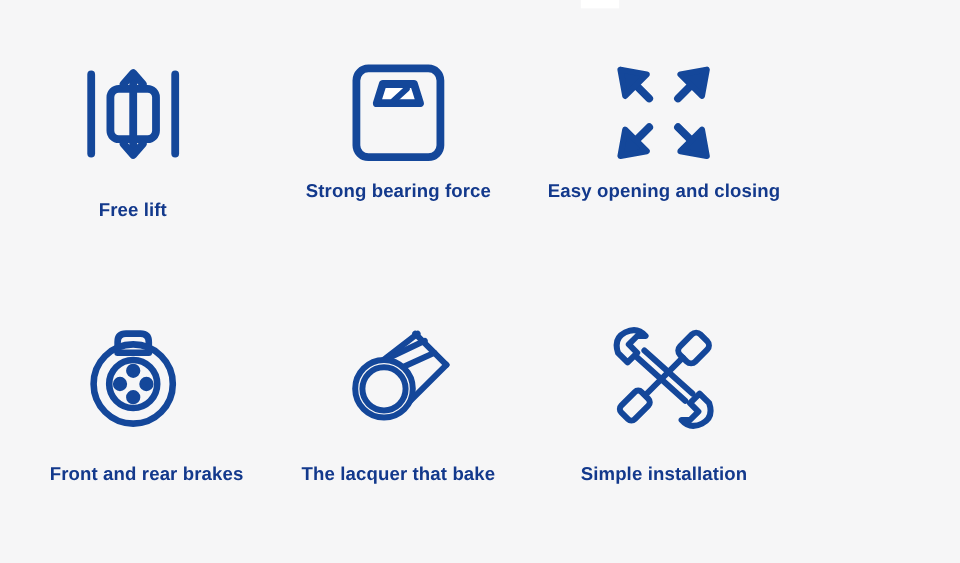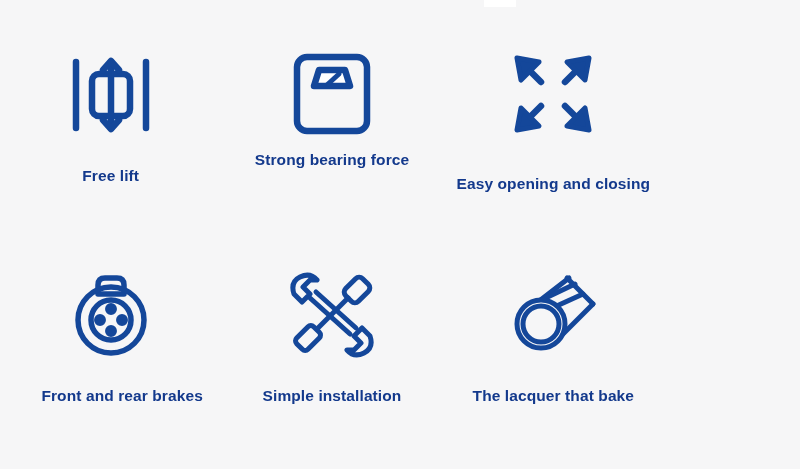--- a/index.html
+++ b/index.html
@@ -63,21 +63,21 @@
   }
 
   
   .cell-0 .icon-wrap { margin-top: 52px; }
   .cell-0 .feature-label { margin-top: 30px; }
 
   .cell-1 .icon-wrap { margin-top: 52px; }
   .cell-1 .feature-label { margin-top: 16px; }
 
   .cell-2 .icon-wrap { margin-top: 52px; }
-  .cell-2 .feature-label { margin-top: 40px; }
+  .cell-2 .feature-label { margin-top: 16px; }
 
   
   .cell-3 .icon-wrap { margin-top: 38px; }
   .cell-3 .feature-label { margin-top: 28px; padding-left: 23px; }
 
   .cell-4 .icon-wrap { margin-top: 38px; }
   .cell-4 .feature-label { margin-top: 30px; }
 
   .cell-5 .icon-wrap { margin-top: 40px; }
   .cell-5 .feature-label { margin-top: 30px; }
@@ -165,20 +165,42 @@
 
           <circle cx="43" cy="39" r="3.2" fill="#14479a"></circle>
           <circle cx="43" cy="61" r="3.2" fill="#14479a"></circle>
           <circle cx="32" cy="50" r="3.2" fill="#14479a"></circle>
           <circle cx="54" cy="50" r="3.2" fill="#14479a"></circle>
         </svg>
       </div>
       <div class="feature-label">Front and rear brakes</div>
     </div>
 
+    <div class="cell cell-4">
+      <div class="icon-wrap">
+        <svg width="96" height="88" viewBox="0 0 96 88" fill="none" stroke="#14479a" stroke-width="5" stroke-linecap="round" stroke-linejoin="round">
+
+          <path d="M18 52 L62 8 L88 34 L44 78 Z" stroke="none" fill="#f6f6f7"></path>
+
+          <line x1="20" y1="42" x2="64" y2="8"></line>
+          <line x1="62" y1="8" x2="88" y2="34"></line>
+
+          <line x1="88" y1="34" x2="56" y2="66"></line>
+
+          <line x1="28" y1="34" x2="70" y2="14"></line>
+          <line x1="34" y1="44" x2="78" y2="24"></line>
+
+          <ellipse cx="36" cy="54" rx="24" ry="24" transform="rotate(-45 36 54)" fill="#f6f6f7"></ellipse>
+
+          <ellipse cx="36" cy="54" rx="18" ry="18" transform="rotate(-45 36 54)"></ellipse>
+        </svg>
+      </div>
+      <div class="feature-label">The lacquer that bake</div>
+    </div>
+
     <div class="cell cell-5">
       <div class="icon-wrap">
         <svg width="88" height="86" viewBox="0 0 88 86" fill="none" stroke="#14479a" stroke-width="5" stroke-linecap="round" stroke-linejoin="round">
 
           <path d="M22 8 L15 15 L22 22 L14 30 L6 22 q-4 -12 6 -17 q10 -5 17 3 z" fill="#f6f6f7"></path>
 
           <line x1="22" y1="26" x2="62" y2="62"></line>
           <line x1="28" y1="20" x2="68" y2="56"></line>
 
           <path d="M66 78 L73 71 L66 64 L74 56 L82 64 q4 12 -6 17 q-10 5 -17 -3 z" fill="#f6f6f7"></path>
@@ -186,36 +208,14 @@
           <rect x="60" y="6" width="18" height="24" rx="5" ry="5" transform="rotate(45 69 18)" fill="#f6f6f7"></rect>
 
           <line x1="60" y1="26" x2="28" y2="58"></line>
 
           <rect x="8" y="58" width="24" height="16" rx="4" ry="4" transform="rotate(-45 20 66)" fill="#f6f6f7"></rect>
         </svg>
       </div>
       <div class="feature-label">Simple installation</div>
     </div>
 
-    <div class="cell cell-4">
-      <div class="icon-wrap">
-        <svg width="96" height="88" viewBox="0 0 96 88" fill="none" stroke="#14479a" stroke-width="5" stroke-linecap="round" stroke-linejoin="round">
-
-          <path d="M18 52 L62 8 L88 34 L44 78 Z" stroke="none" fill="#f6f6f7"></path>
-
-          <line x1="20" y1="42" x2="64" y2="8"></line>
-          <line x1="62" y1="8" x2="88" y2="34"></line>
-
-          <line x1="88" y1="34" x2="56" y2="66"></line>
-
-          <line x1="28" y1="34" x2="70" y2="14"></line>
-          <line x1="34" y1="44" x2="78" y2="24"></line>
-
-          <ellipse cx="36" cy="54" rx="24" ry="24" transform="rotate(-45 36 54)" fill="#f6f6f7"></ellipse>
-
-          <ellipse cx="36" cy="54" rx="18" ry="18" transform="rotate(-45 36 54)"></ellipse>
-        </svg>
-      </div>
-      <div class="feature-label">The lacquer that bake</div>
-    </div>
-
   </div>
 </div>
 
 </body></html>

